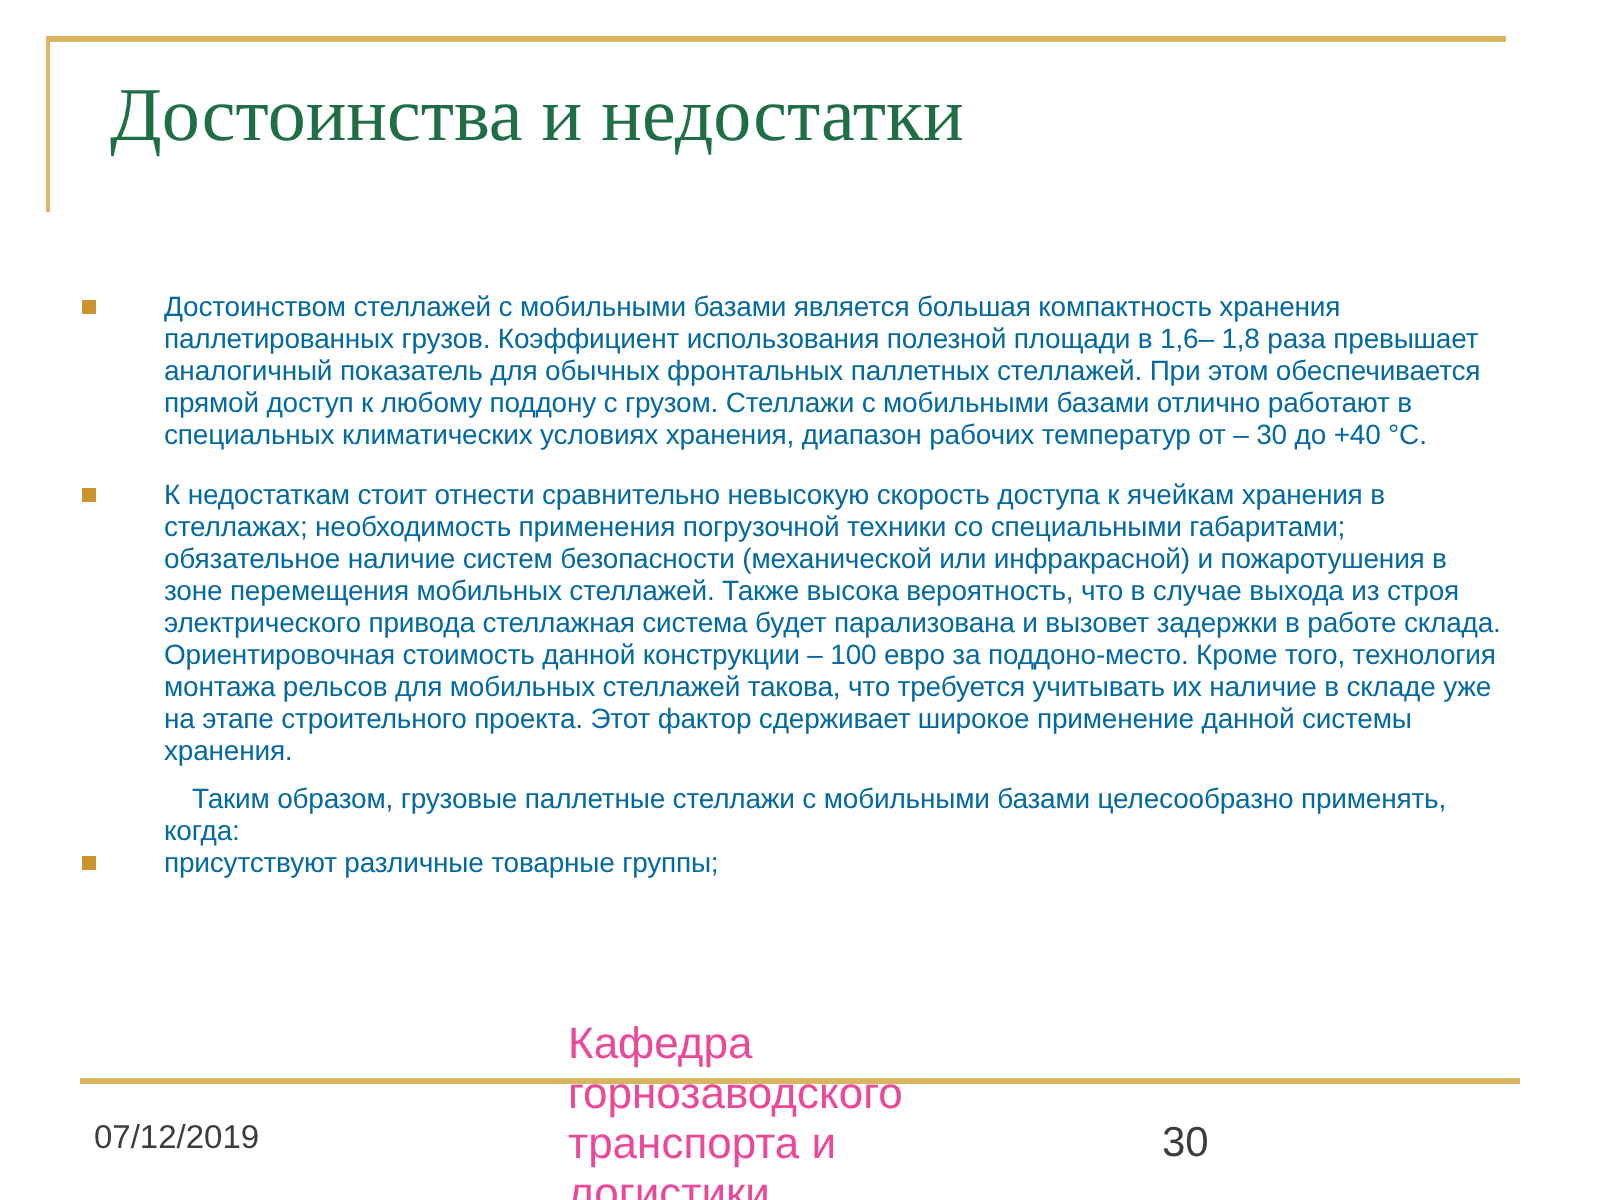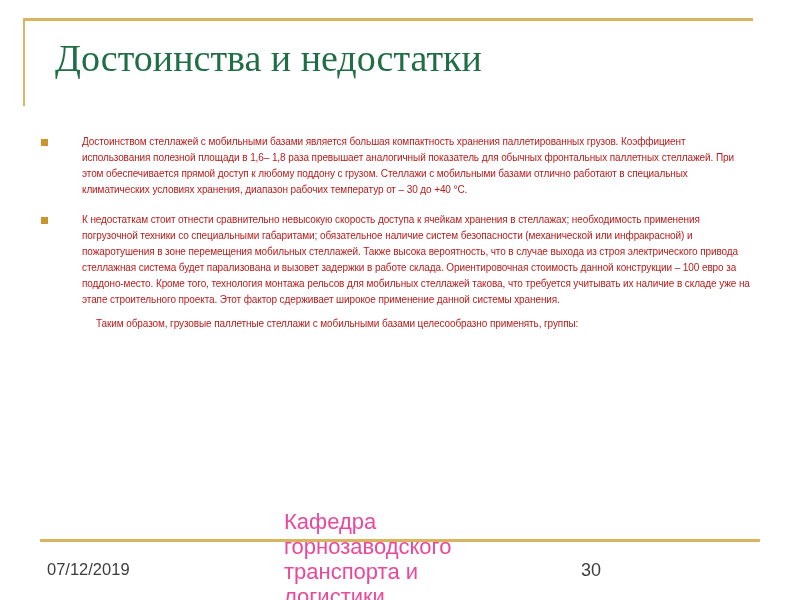--- a/index.html
+++ b/index.html
@@ -50,24 +50,24 @@
     font-size: 38px;
     font-weight: 400;
     color: #1f6e45;
     line-height: 48px;
     white-space: nowrap;
   }
   
   .body {
     position: absolute;
     left: 40px;
-    top: 134px;
+    top: 145px;
     width: 712px;
-    color: #b91c1c;
-    font-size: 10px;
+    color: #0369a1;
+    font-size: 14px;
     line-height: 16px;
     letter-spacing: -0.1px;
   }
   .para {
     display: flex;
     align-items: flex-start;
     margin: 0;
   }
   .para .bullet {
     flex: 0 0 7px;
@@ -102,21 +102,21 @@
     top: 509px;
     width: 200px;
     font-size: 22px;
     line-height: 25px;
     color: #ec4899;
   }
   .footer-page {
     position: absolute;
     left: 581px;
     top: 560px;
-    font-size: 18px;
+    font-size: 21px;
     color: #3d3d3d;
   }
 </style>
 </head>
 <body>
 
 <div class="slide">
 
   <div class="rule-top-h"></div>
   <div class="rule-top-v"></div>
@@ -134,24 +134,28 @@
 
     <div class="para">
       <span class="bullet"></span>
       <span class="ptext">К недостаткам стоит отнести сравнительно невысокую скорость доступа к ячейкам хранения в стеллажах; необходимость применения погрузочной техники со специальными габаритами; обязательное наличие систем безопасности (механической или инфракрасной) и пожаротушения в зоне перемещения мобильных стеллажей. Также высока вероятность, что в случае выхода из строя электрического привода стеллажная система будет парализована и вызовет задержки в работе склада. Ориентировочная стоимость данной конструкции – 100 евро за поддоно-место. Кроме того, технология монтажа рельсов для мобильных стеллажей такова, что требуется учитывать их наличие в складе уже на этапе строительного проекта. Этот фактор сдерживает широкое применение данной системы хранения.</span>
     </div>
 
     <div class="gap-8"></div>
 
     <div class="para no-bullet indent-first">
       <span class="bullet"></span>
-      <span class="ptext">Таким образом, грузовые паллетные стеллажи с мобильными базами целесообразно применять, группы:</span>
+      <span class="ptext">Таким образом, грузовые паллетные стеллажи с мобильными базами целесообразно применять, когда:</span>
     </div>
 
 
+    <div class="para">
+      <span class="bullet"></span>
+      <span class="ptext">присутствуют различные товарные группы;</span>
+    </div>
 
 
   </div>
 
   <div class="rule-bottom-h"></div>
 
   <div class="footer-date">07/12/2019</div>
 
   <div class="footer-dept">Кафедра горнозаводского транспорта и логистики</div>
 

